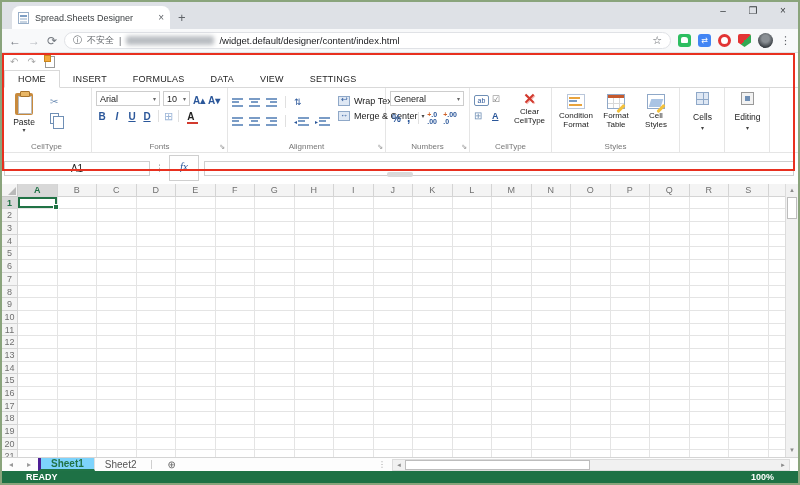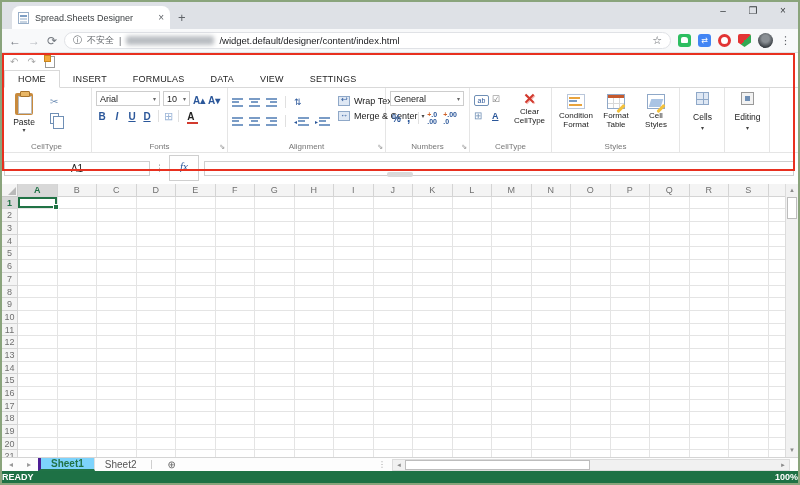--- a/index.html
+++ b/index.html
@@ -171,21 +171,21 @@
   .stab.active { color:#217346; font-weight:bold; border-bottom:2px solid #217346; background:#7dd3fc; border-left:3px solid #4c1d95; border-right:1px solid #e0e0e0; }
   .ssep { width:1px; background:#cfcfcf; margin:2px 4px; }
   .addsheet { display:flex; align-items:center; padding:0 12px; color:#666; font-size:10px; }
   .hscroll { position:absolute; right:8px; top:1px; width:398px; height:12px; background:#f1f1f1; border:1px solid #dcdcdc; display:flex; align-items:stretch; }
   .hbtn { width:12px; text-align:center; font-size:6px; color:#8a8a8a; line-height:11px; }
   .hthumb { width:185px; background:#fff; border:1px solid #bdbdbd; margin:0; }
   .hfill { flex:1; }
   .hdots { position:absolute; right:412px; top:2px; color:#999; font-size:8px; }
   
   .statusbar { height:12px; background:#1e7145; color:#fff; font-size:9px; font-weight:bold;
-               display:flex; align-items:center; justify-content:space-between; padding:0 0; }
+               display:flex; align-items:center; justify-content:space-between; padding:0 24px; }
 </style>
 </head>
 <body>
 
 <div class="tabstrip">
   <div class="btab">
     <span class="favicon"></span>
     <span class="btab-title">Spread.Sheets Designer</span>
     <span class="tab-close">×</span>
   </div>

